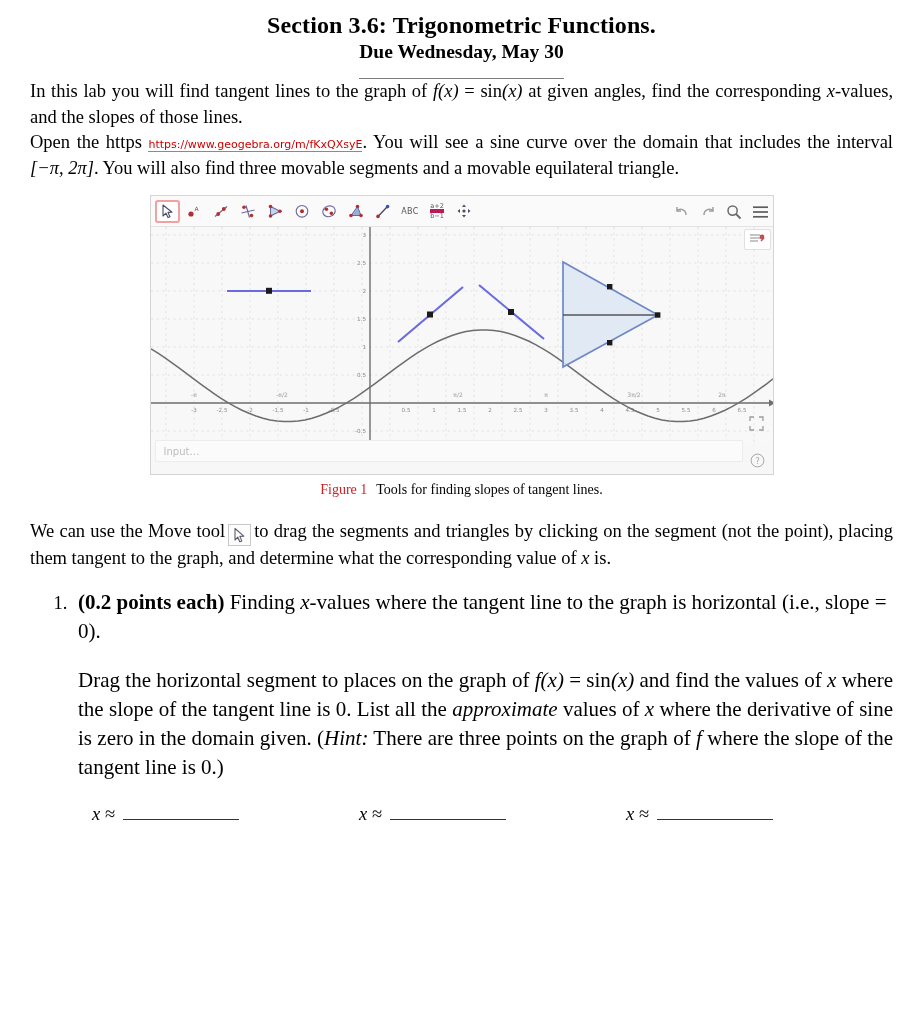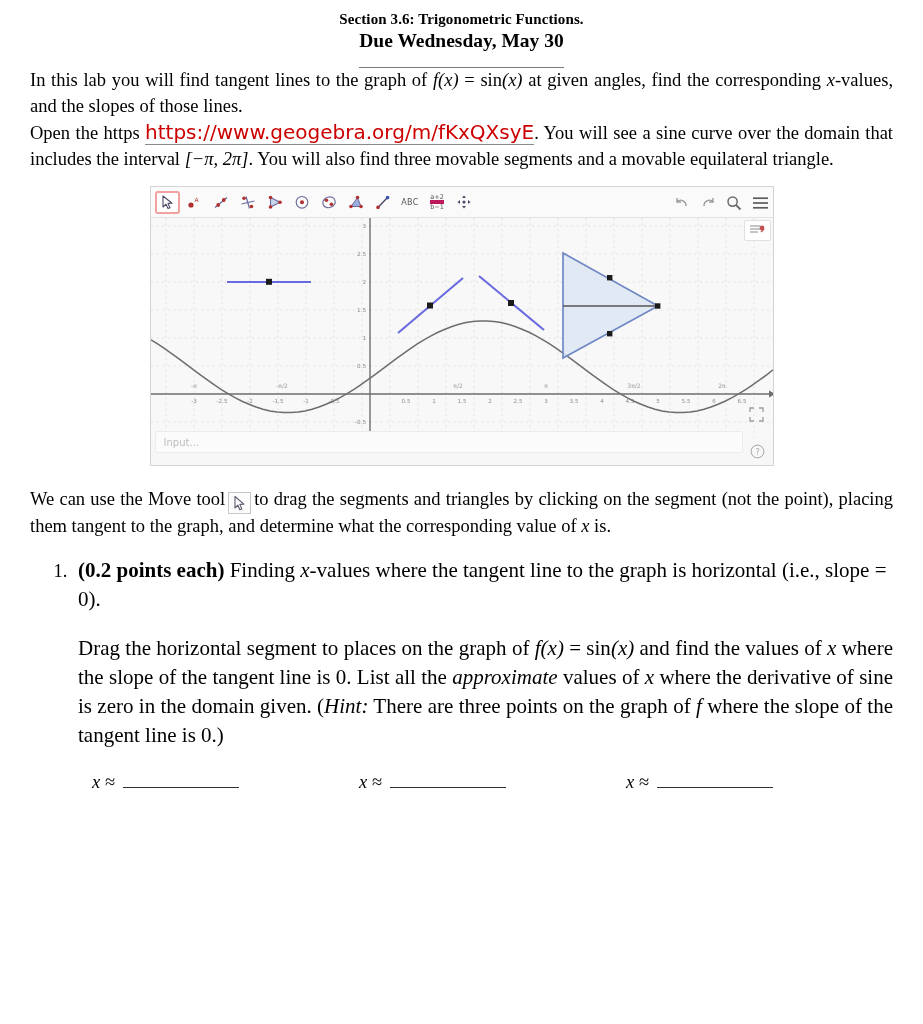--- a/index.html
+++ b/index.html
@@ -22,21 +22,21 @@
     padding: 0;
     box-sizing: border-box;
   }
 
   
   .title-block {
     text-align: center;
     padding-top: 10px;
   }
   .title-line1 {
-    font-size: 15px;
+    font-size: 24px;
     font-weight: bold;
     letter-spacing: 0.1px;
     line-height: 1.25;
   }
   .title-line2 {
     font-size: 19.5px;
     font-weight: bold;
     line-height: 1.25;
     display: inline-block;
     border-bottom: 1px solid #7b7b7b;
@@ -57,21 +57,21 @@
   .para-1 { margin-top: 20px; }
   .para-2 { margin-top: 22px; }
 
   .mathit { font-style: italic; font-family: "Liberation Serif", serif; }
   .mathrm { font-style: normal; }
   .link {
     color: #cc0000;
     text-decoration: none;
     border-bottom: 1px solid #8a8a8a;
     font-family: "DejaVu Sans", sans-serif;
-    font-size: 20px;
+    font-size: 11px;
   }
 
   
   .applet-holder {
     margin-top: 14px;
     display: flex;
     justify-content: center;
   }
   .applet {
     width: 624px;
@@ -505,20 +505,23 @@
         <div class="gg-help">
           <svg width="15" height="15" viewBox="0 0 15 15">
               <circle cx="7.5" cy="7.5" r="6.4" fill="none" stroke="#a8a8a8" stroke-width="1"></circle>
               <text x="7.5" y="10.6" font-size="8" fill="#a8a8a8" text-anchor="middle" font-family="DejaVu Sans">?</text>
             </svg>
         </div>
         <div class="gg-input">Input…</div>
       </div>
     </div>
 
+    <div class="figcap">
+      <span class="fignum">Figure 1</span><span class="captxt">Tools for finding slopes of tangent lines.</span>
+    </div>
 
     <p class="para" style="margin-top:21px;"><span>We can use the Move tool</span><span class="inline-tool"><svg width="15" height="17" viewBox="0 0 15 17">
             <path d="M3 1.5 L3 13 L5.8 10.2 L7.8 14.8 L9.8 13.9 L7.8 9.4 L11.8 9.2 Z" fill="none" stroke="#5a5a6e" stroke-width="1.1" stroke-linejoin="round"></path>
           </svg></span><span>to drag the segments and triangles by clicking on the segment (not the point), placing them tangent to the graph, and determine what the corresponding value of </span><span class="mathit">x</span><span> is.</span></p>
 
     <ol class="qlist">
       <li>
         <b>(0.2 points each)</b><span> Finding </span><span class="mathit">x</span><span>-values where the tangent line to the graph is horizontal (i.e., slope = 0).</span>
 
         <div class="q-sub"><span>Drag the horizontal segment to places on the graph of </span><span class="mathit"><i>f</i>(<i>x</i>) <span class="mathrm">=</span> <span class="mathrm">sin</span>(<i>x</i>)</span><span> and find the values of </span><span class="mathit">x</span><span> where the slope of the tangent line is 0. List all the </span><i>approximate</i><span> values of </span><span class="mathit">x</span><span> where the derivative of sine is zero in the domain given. (</span><i>Hint:</i><span> There are three points on the graph of </span><span class="mathit">f</span><span> where the slope of the tangent line is 0.)</span></div>

